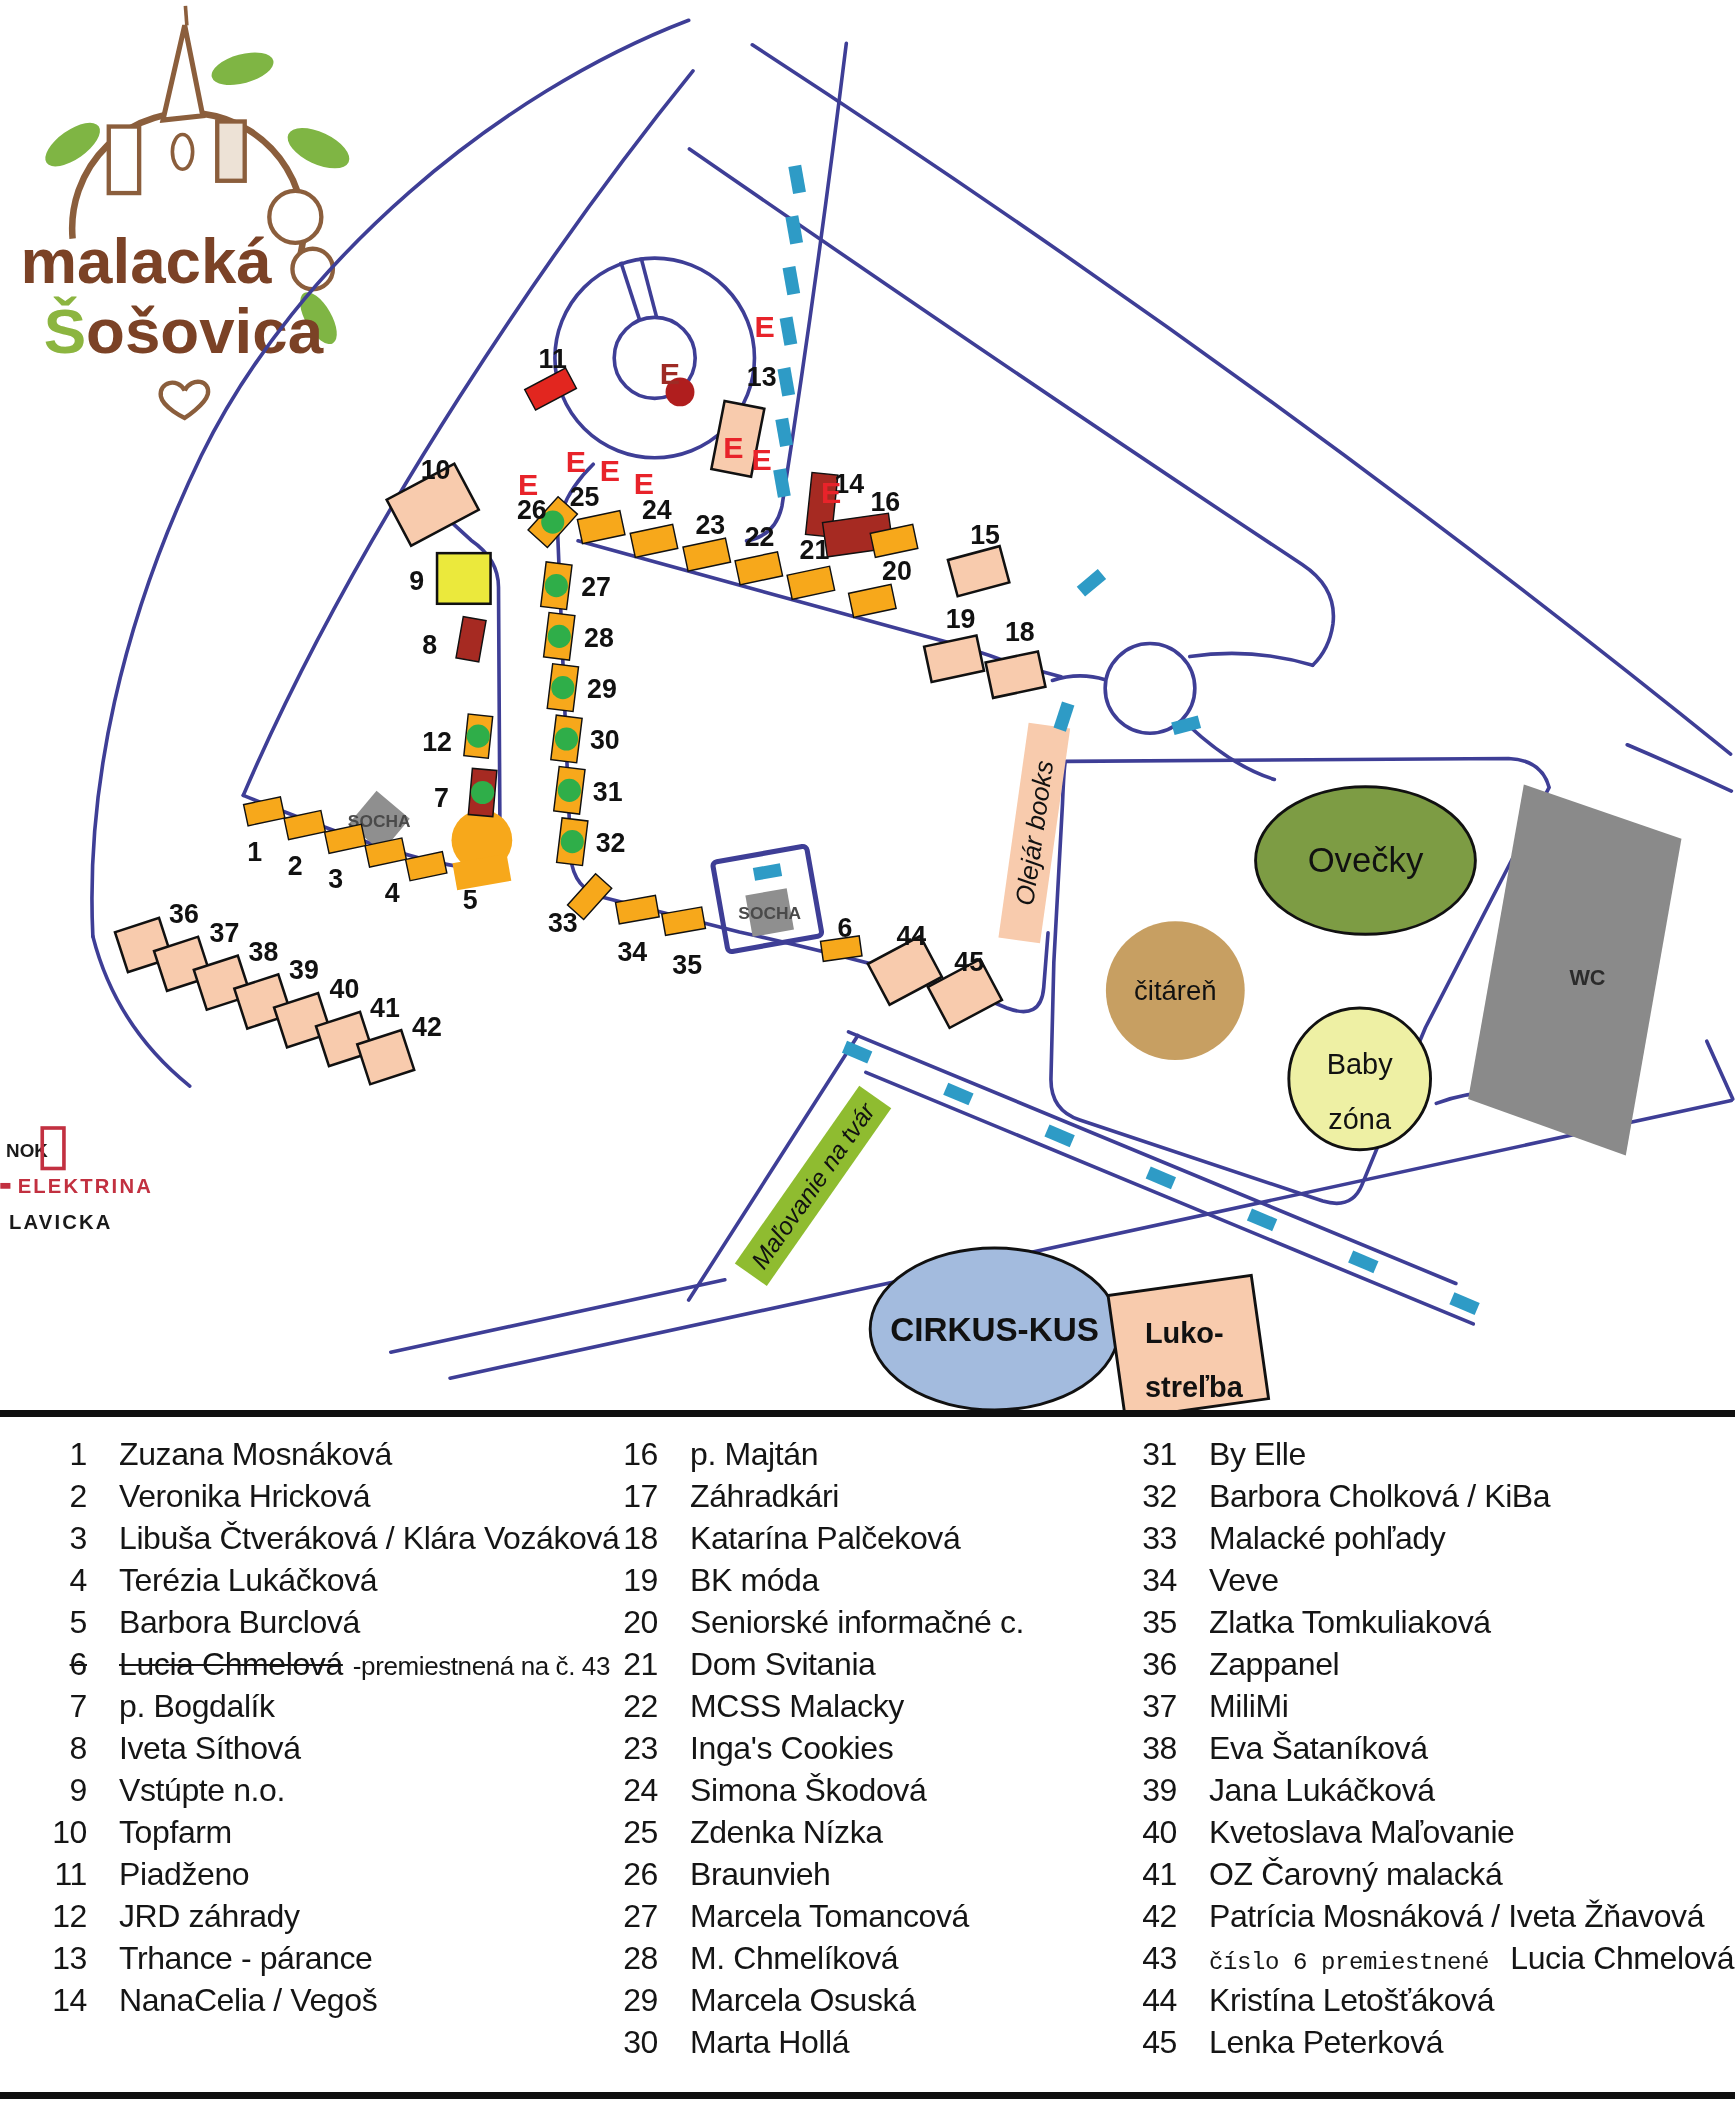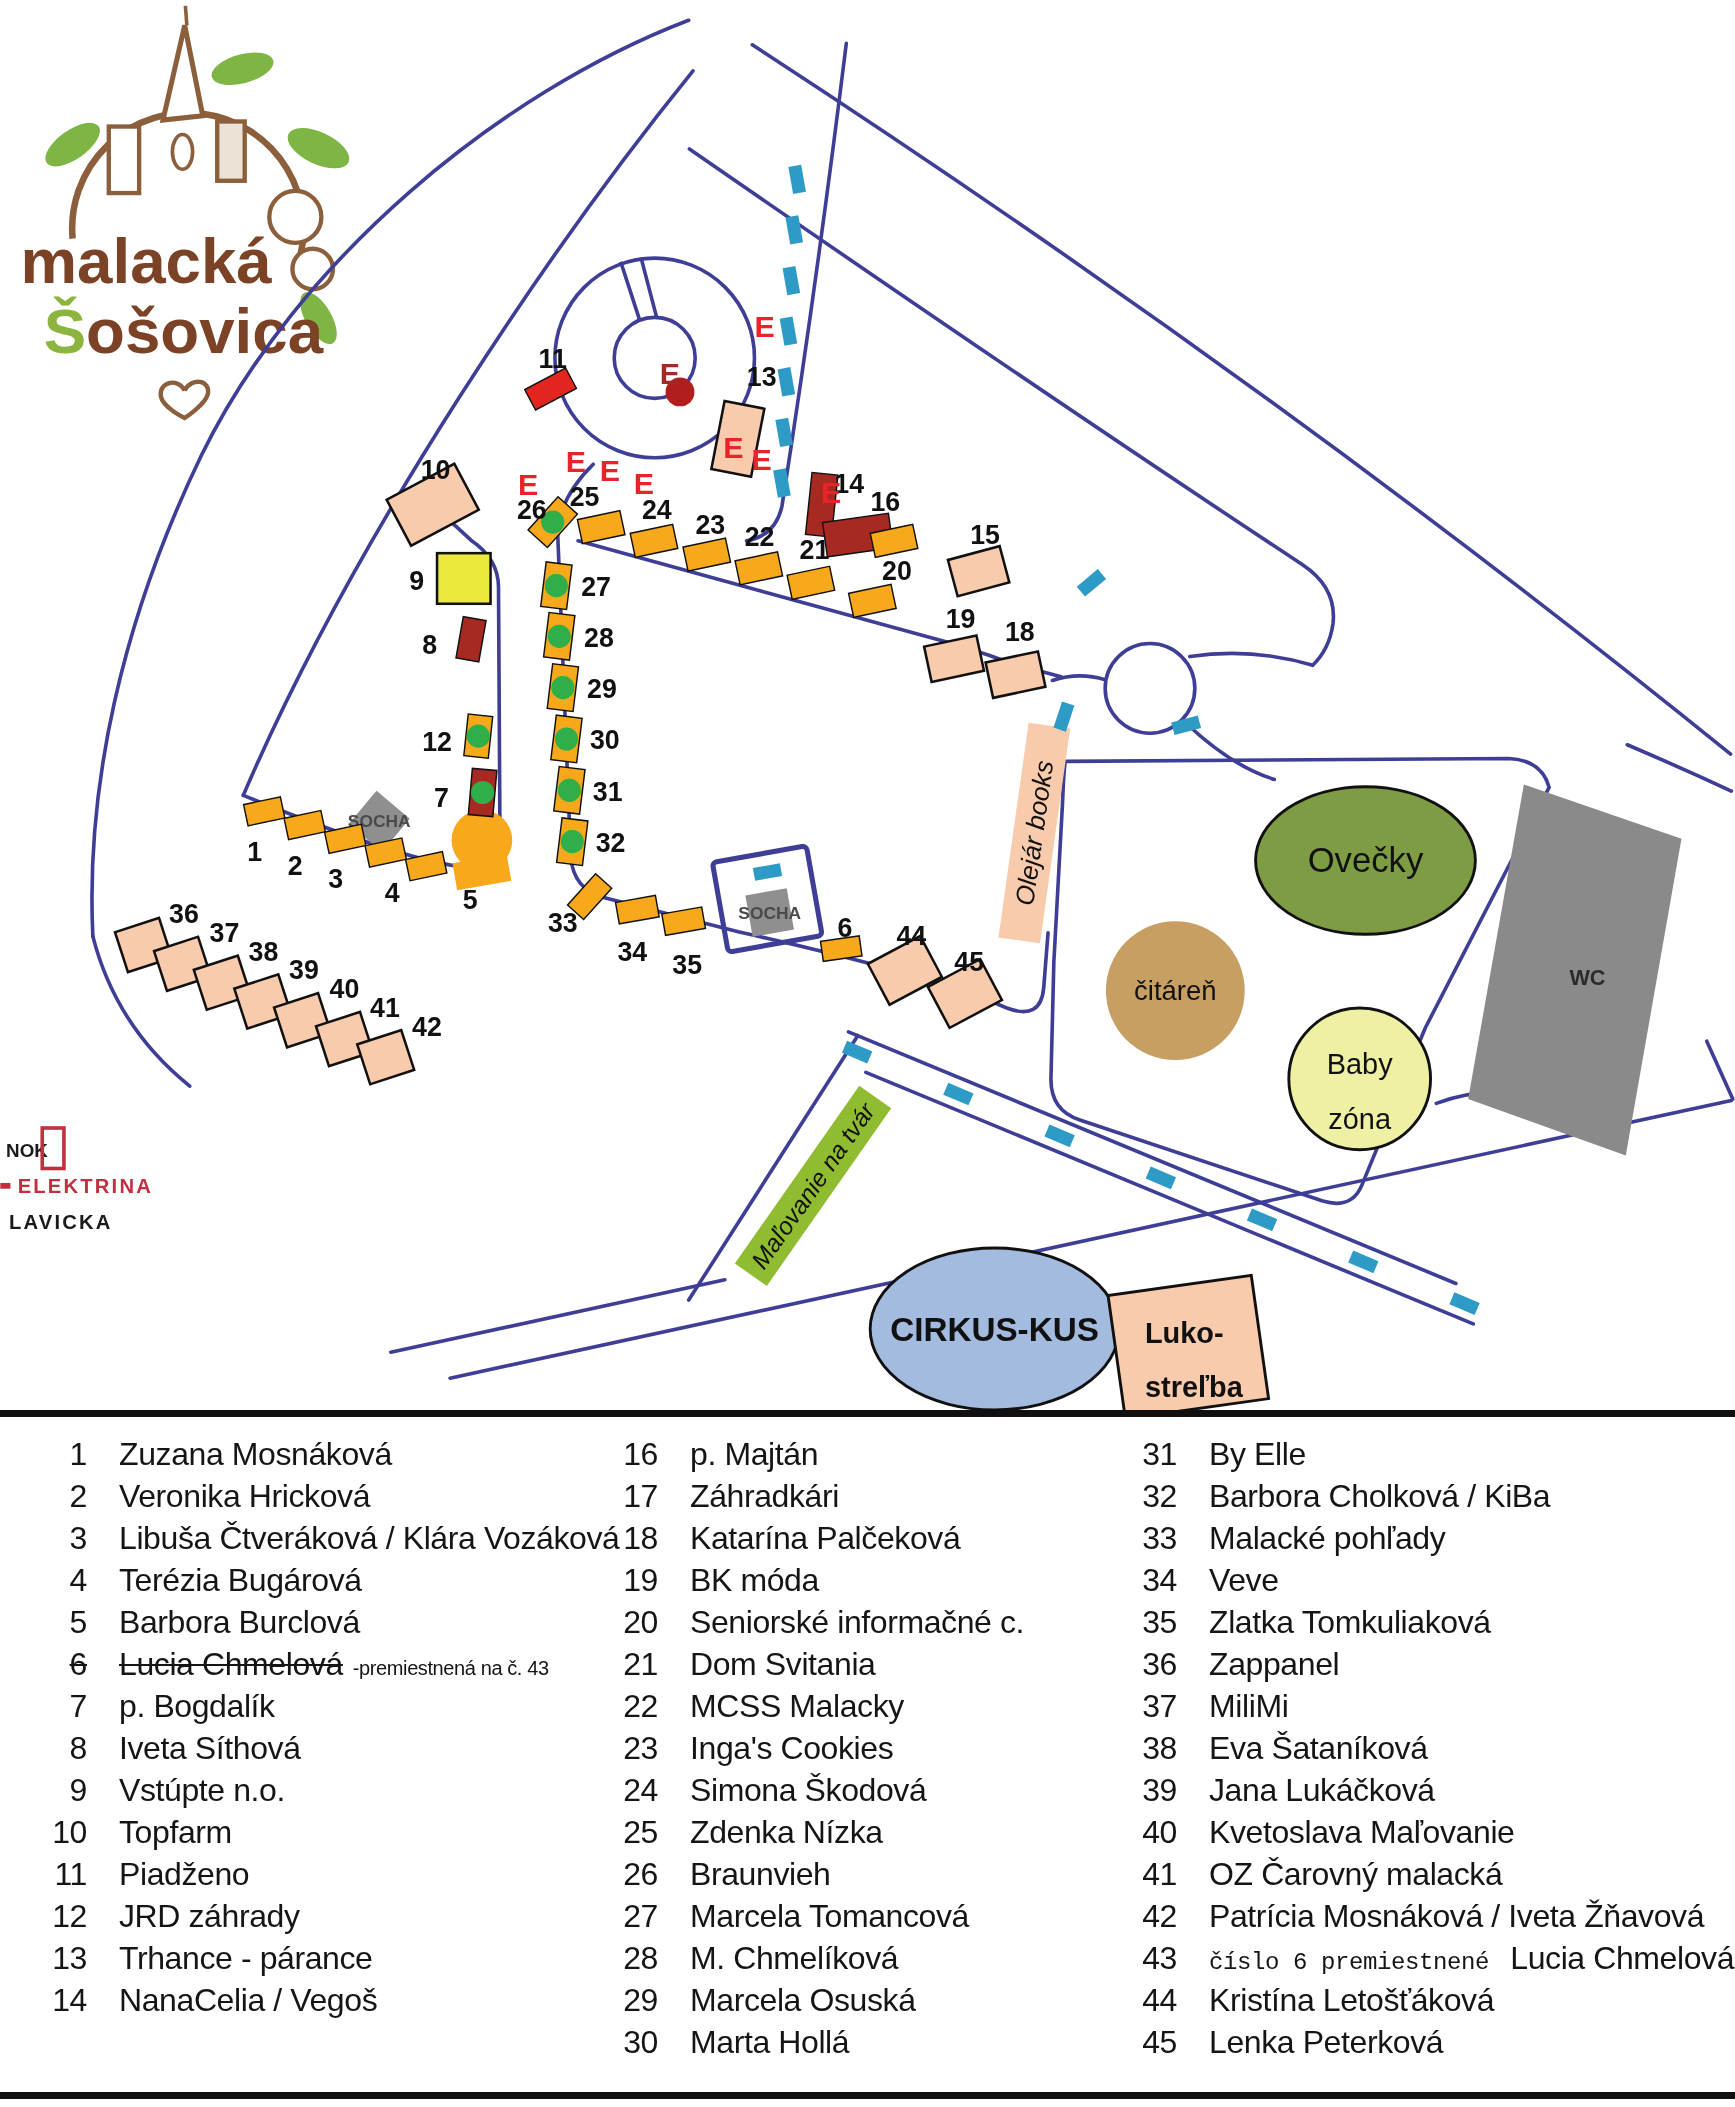--- a/index.html
+++ b/index.html
@@ -12,21 +12,21 @@
   .legend-col{position:absolute;top:19px;}
   #legend-col0{left:29px;width:564px;}
   #legend-col1{left:600px;width:506px;}
   #legend-col2{left:1119px;width:615px;}
   .legend-row{display:flex;align-items:baseline;height:42px;font-size:32px;color:#151515;
               letter-spacing:-0.4px;white-space:nowrap;}
   .legend-num{width:58px;text-align:right;flex:0 0 auto;}
   .legend-name{margin-left:32px;}
   .struck .legend-num,.struck .legend-name{text-decoration:line-through;
               text-decoration-thickness:2.2px;}
-  .legend-note{font-size:20px;margin-left:10px;text-decoration:none;}
+  .legend-note{font-size:26px;margin-left:10px;text-decoration:none;}
   .legend-pre{font-size:24px;margin-right:7.2px;font-family:Liberation Mono, monospace;}
 </style>
 </head>
 <body>
 
 <div id="map-wrap">
   <svg id="map-svg" width="1736" height="1410" viewBox="0 0 2400 1950">
 
     <g id="logo">
       <path d="M 100,330 A 160,160 0 1 1 410,370" fill="none" stroke="#8B5E3C" stroke-width="9"></path>
@@ -336,21 +336,21 @@
       <div class="legend-row">
         <span class="legend-num">2</span>
         <span class="legend-name"><span>Veronika Hricková</span></span>
       </div>
       <div class="legend-row">
         <span class="legend-num">3</span>
         <span class="legend-name"><span>Libuša Čtveráková / Klára Vozáková</span></span>
       </div>
       <div class="legend-row">
         <span class="legend-num">4</span>
-        <span class="legend-name"><span>Terézia Bugárová</span></span>
+        <span class="legend-name"><span>Terézia Lukáčková</span></span>
       </div>
       <div class="legend-row">
         <span class="legend-num">5</span>
         <span class="legend-name"><span>Barbora Burclová</span></span>
       </div>
       <div class="legend-row struck">
         <span class="legend-num">6</span>
         <span class="legend-name"><span>Lucia Chmelová</span></span>
         <span class="legend-note">-premiestnená na č. 43</span>
       </div>

